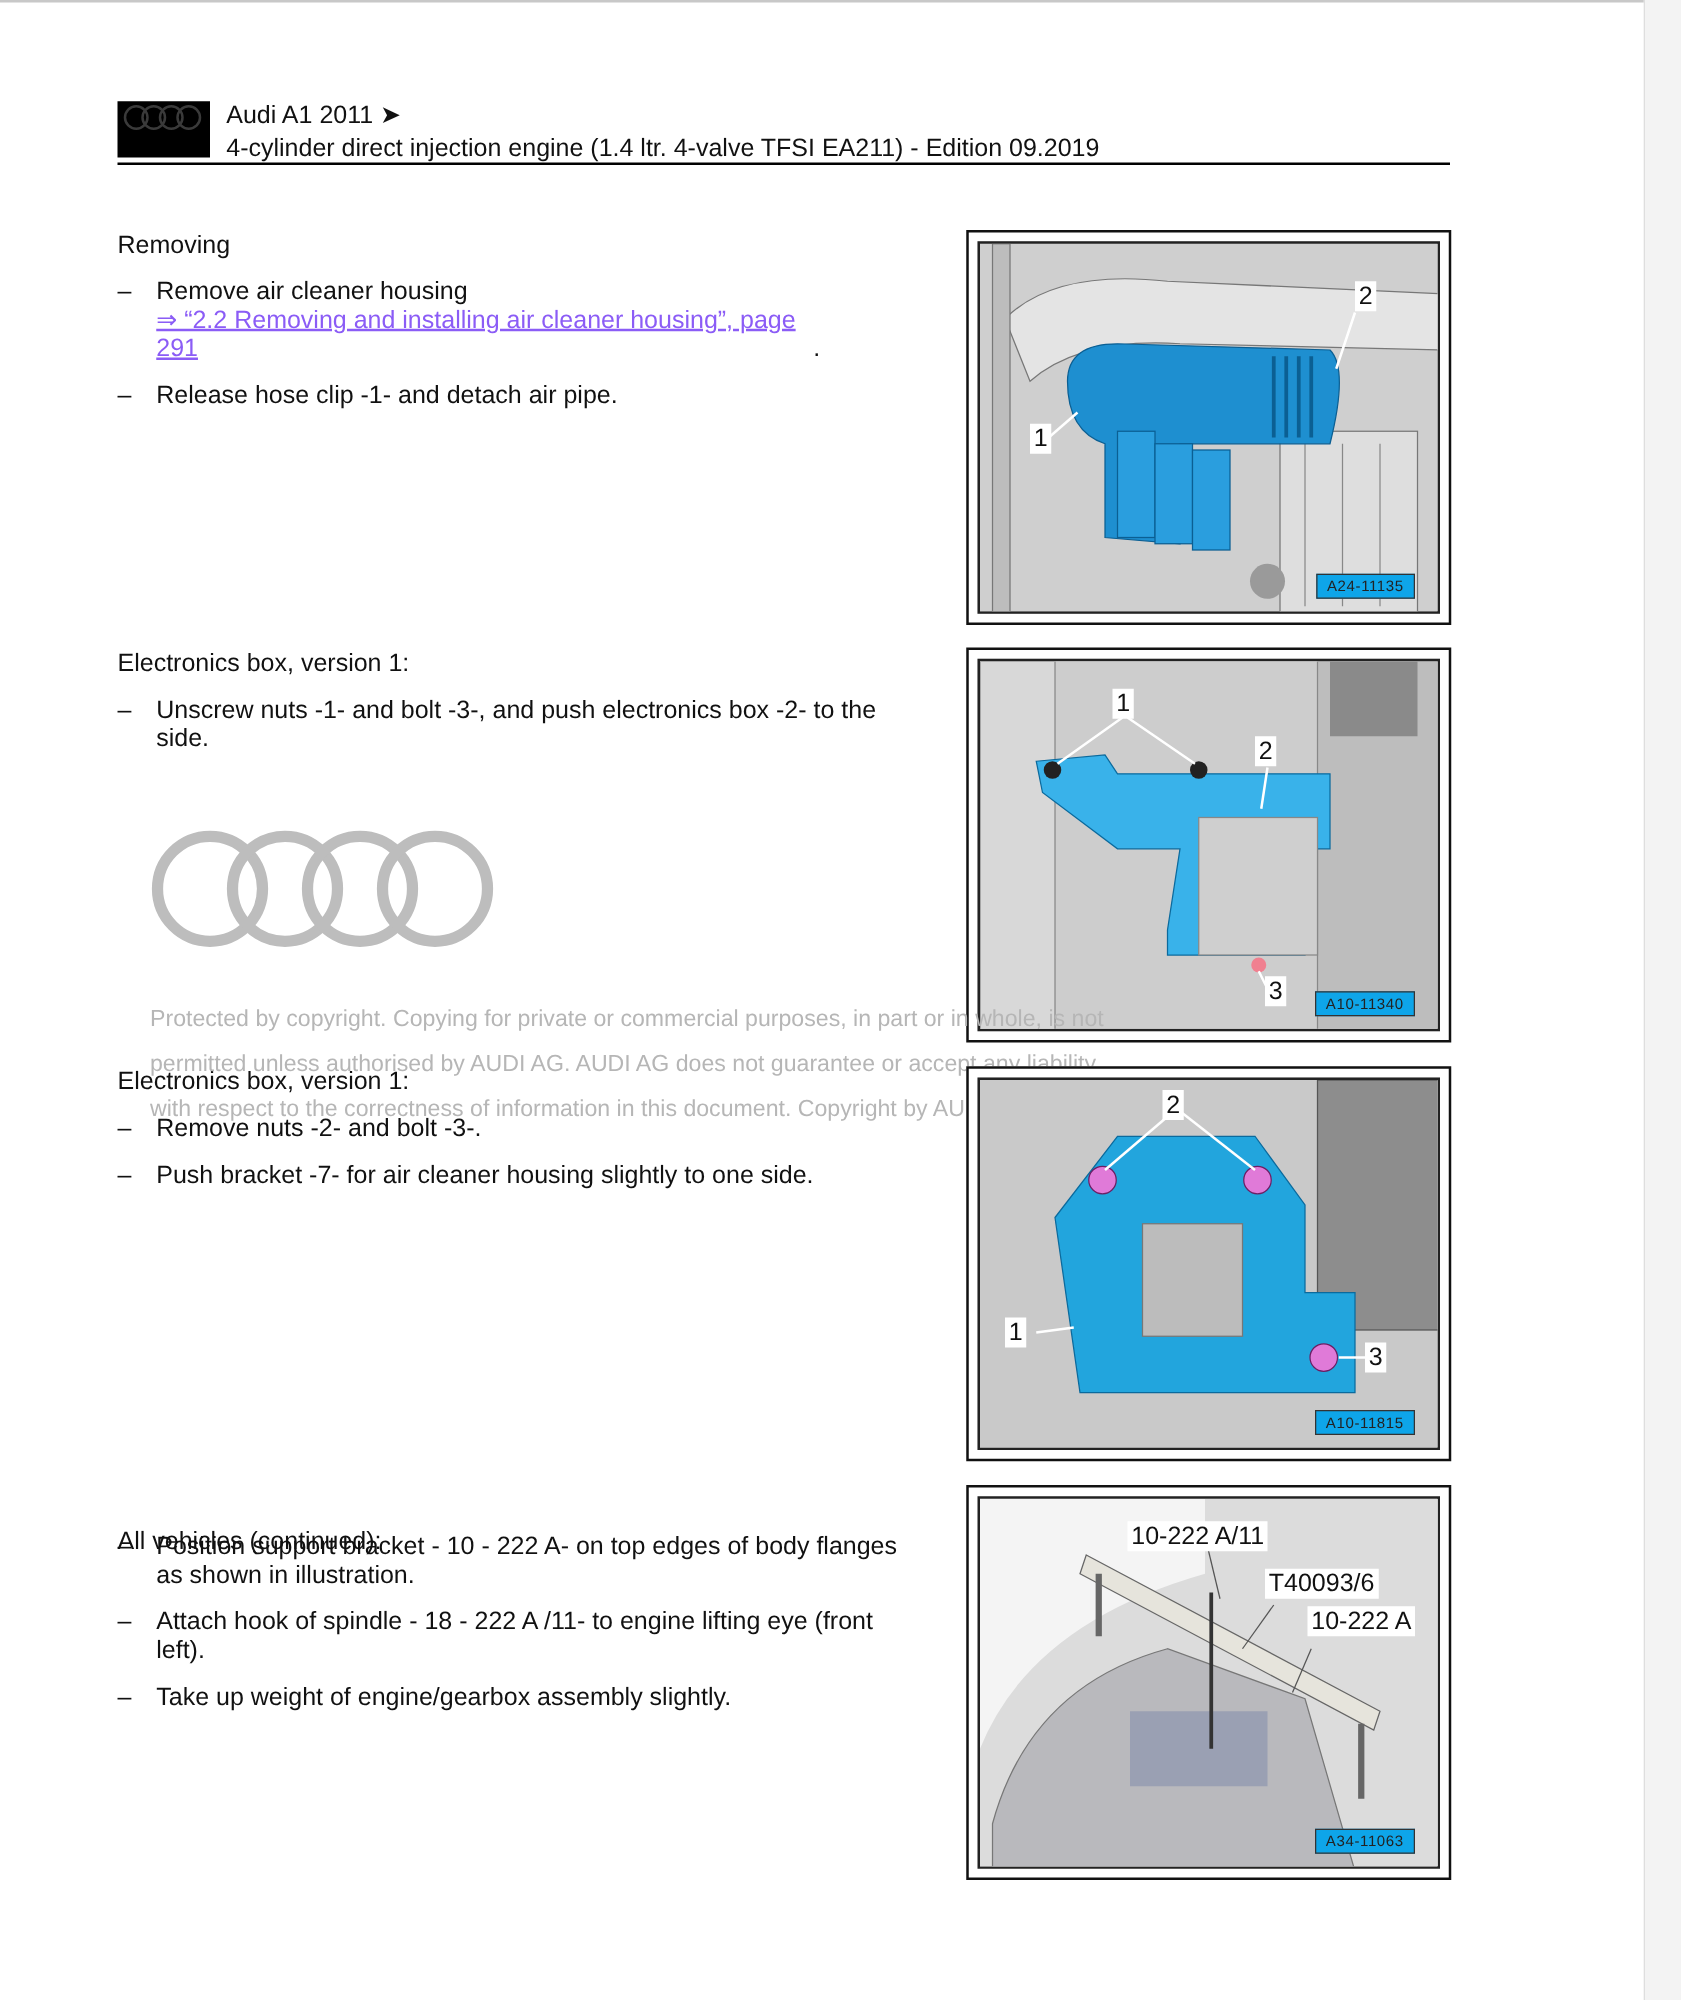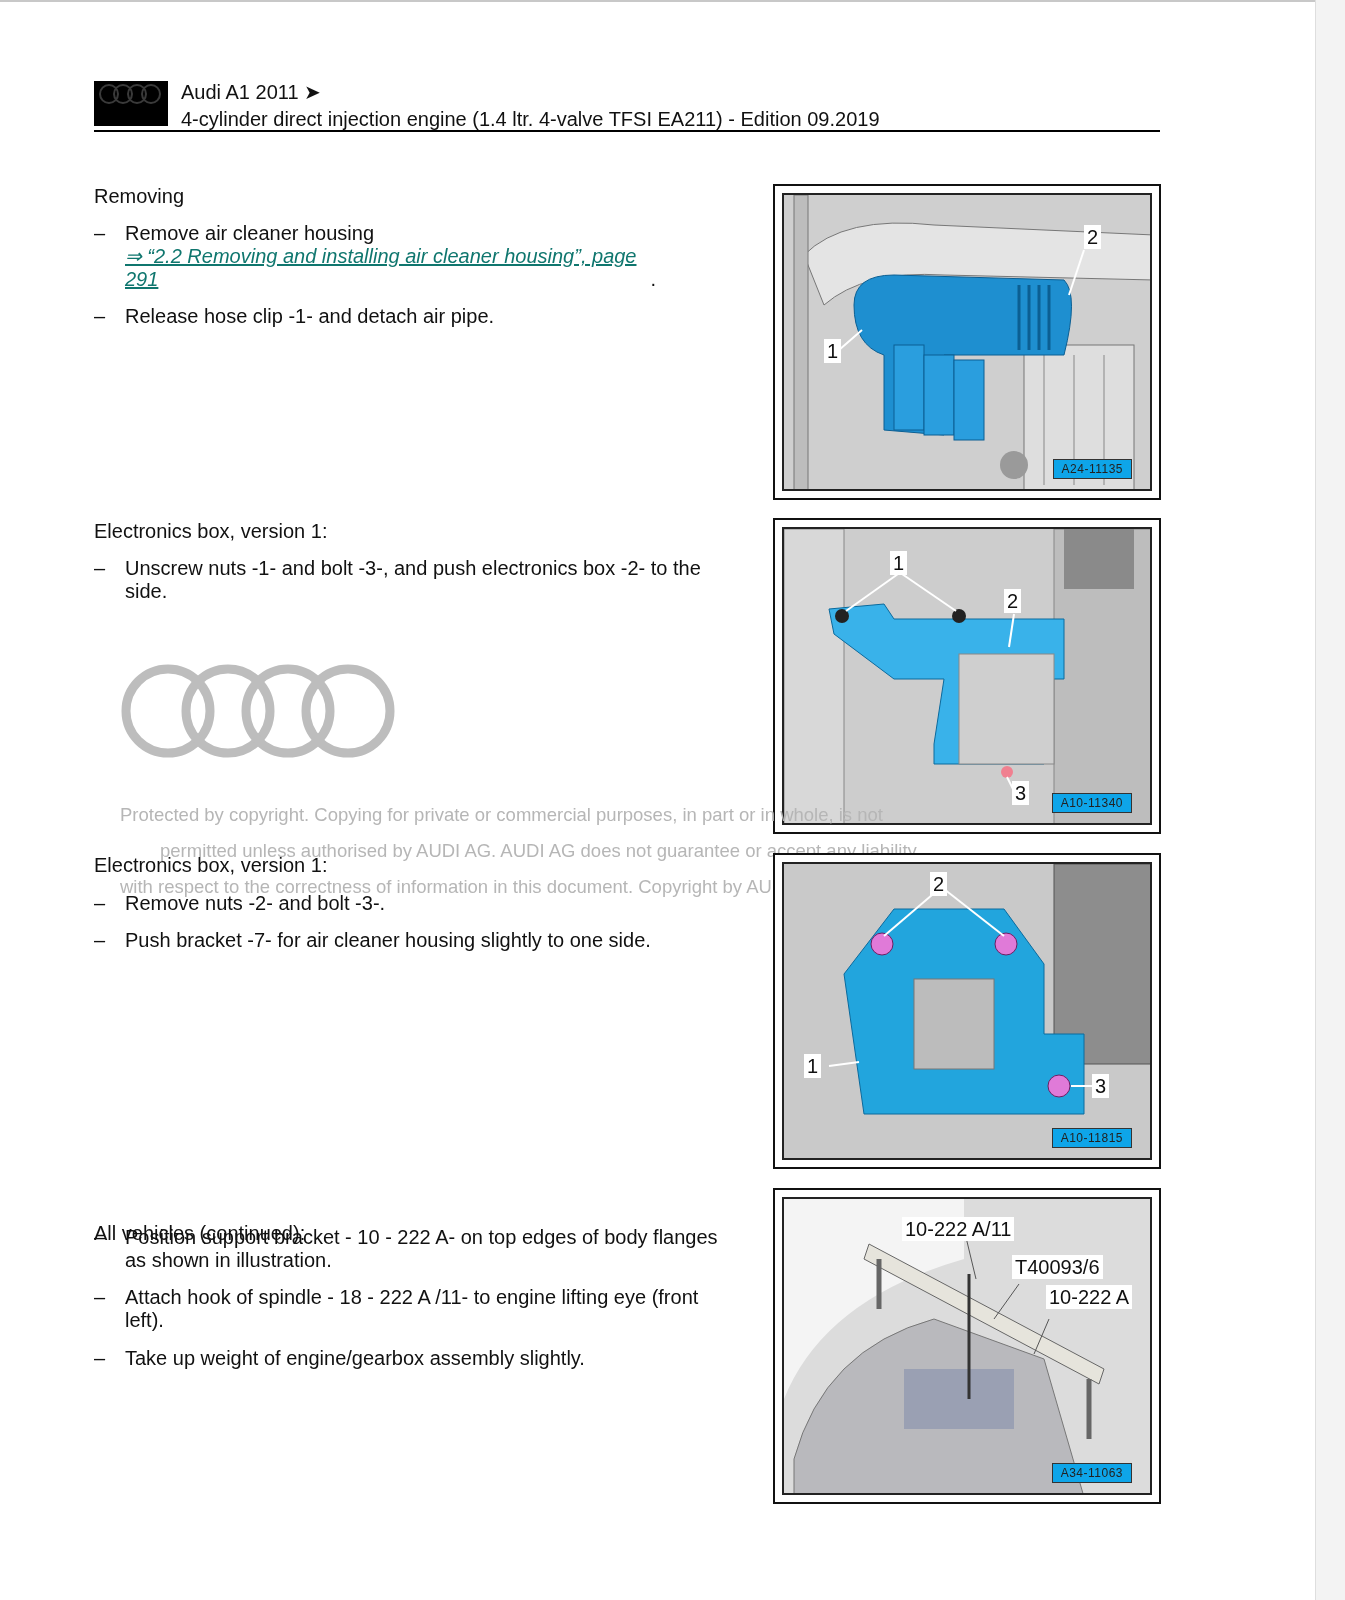--- a/index.html
+++ b/index.html
@@ -12,21 +12,21 @@
   .header-logo { position:absolute; left:94px; top:81px; width:74px; height:45px; background:#000; }
   .header-logo svg { position:absolute; left:3px; top:2px; }
   .header-title { position:absolute; left:181px; top:80px; font-size:20px; line-height:24px; }
   .header-subtitle { position:absolute; left:181px; top:107px; font-size:20px; line-height:24px; }
   .header-rule { position:absolute; left:94px; top:130px; width:1066px; height:2px; background:#000; }
 
   .heading { position:absolute; left:94px; font-size:20px; line-height:24px; }
   .step { position:absolute; left:94px; width:640px; font-size:20px; line-height:23px; }
   .step .dash { position:absolute; left:0; top:0; }
   .step .txt { margin-left:31px; display:block; }
-  .link { color:#0f766e; text-decoration:underline;font-style:italic; }
+  .link { color:#8b5cf6; text-decoration:underline; }
 
   .watermark-logo { position:absolute; left:120px; top:663px; }
   .copyright { position:absolute; left:120px; font-family:Liberation Sans, sans-serif; font-size:18.5px; color:#b6b6b6; white-space:nowrap; line-height:22px; }
 
   .figure { position:absolute; left:773px; width:384px; border:2px solid #111; background:#fff; }
   .figure .inner { position:absolute; left:7px; top:7px; right:7px; bottom:7px; border:2px solid #222; overflow:hidden; background:#d9d9d9; }
   .figcode { position:absolute; right:18px; bottom:10px; background:#0ea5e9; border:1px solid #333; font-size:12px; padding:2px 8px; letter-spacing:0.5px; color:#222; }
   .callout { position:absolute; background:#fff; font-size:20px; padding:0 3px; line-height:24px; color:#111; }
 </style>
 </head>
@@ -142,21 +142,21 @@
 <div class="step" style="top:892px;">
   <span class="dash">–</span>
   <span class="txt">Remove nuts -2- and bolt -3-.</span>
 </div>
 <div class="step" style="top:929px;">
   <span class="dash">–</span>
   <span class="txt">Push bracket -7- for air cleaner housing slightly to one side.</span>
 </div>
 
 <div class="copyright" style="top:804px;">Protected by copyright. Copying for private or commercial purposes, in part or in whole, is not</div>
-<div class="copyright" style="top:840px;margin-left:40px;">permitted unless authorised by AUDI AG. AUDI AG does not guarantee or accept any liability</div>
+<div class="copyright" style="top:840px;">permitted unless authorised by AUDI AG. AUDI AG does not guarantee or accept any liability</div>
 <div class="copyright" style="top:876px;">with respect to the correctness of information in this document. Copyright by AUDI AG.</div>
 
 <div class="figure" style="top:853px;height:312px;">
   <div class="inner">
     <svg width="370" height="298" viewBox="0 0 370 298">
       <rect width="370" height="298" fill="#c9c9c9"></rect>
       <rect x="270" y="0" width="100" height="200" fill="#8d8d8d" stroke="#555"></rect>
       <path d="M60 110 L110 45 L220 45 L260 100 L260 170 L300 170 L300 250 L80 250 Z" fill="#22a5dd" stroke="#0b6a9d"></path>
       <rect x="130" y="115" width="80" height="90" fill="#bcbcbc" stroke="#777"></rect>
       <circle cx="98" cy="80" r="11" fill="#e07ad8" stroke="#6b1f64"></circle>

